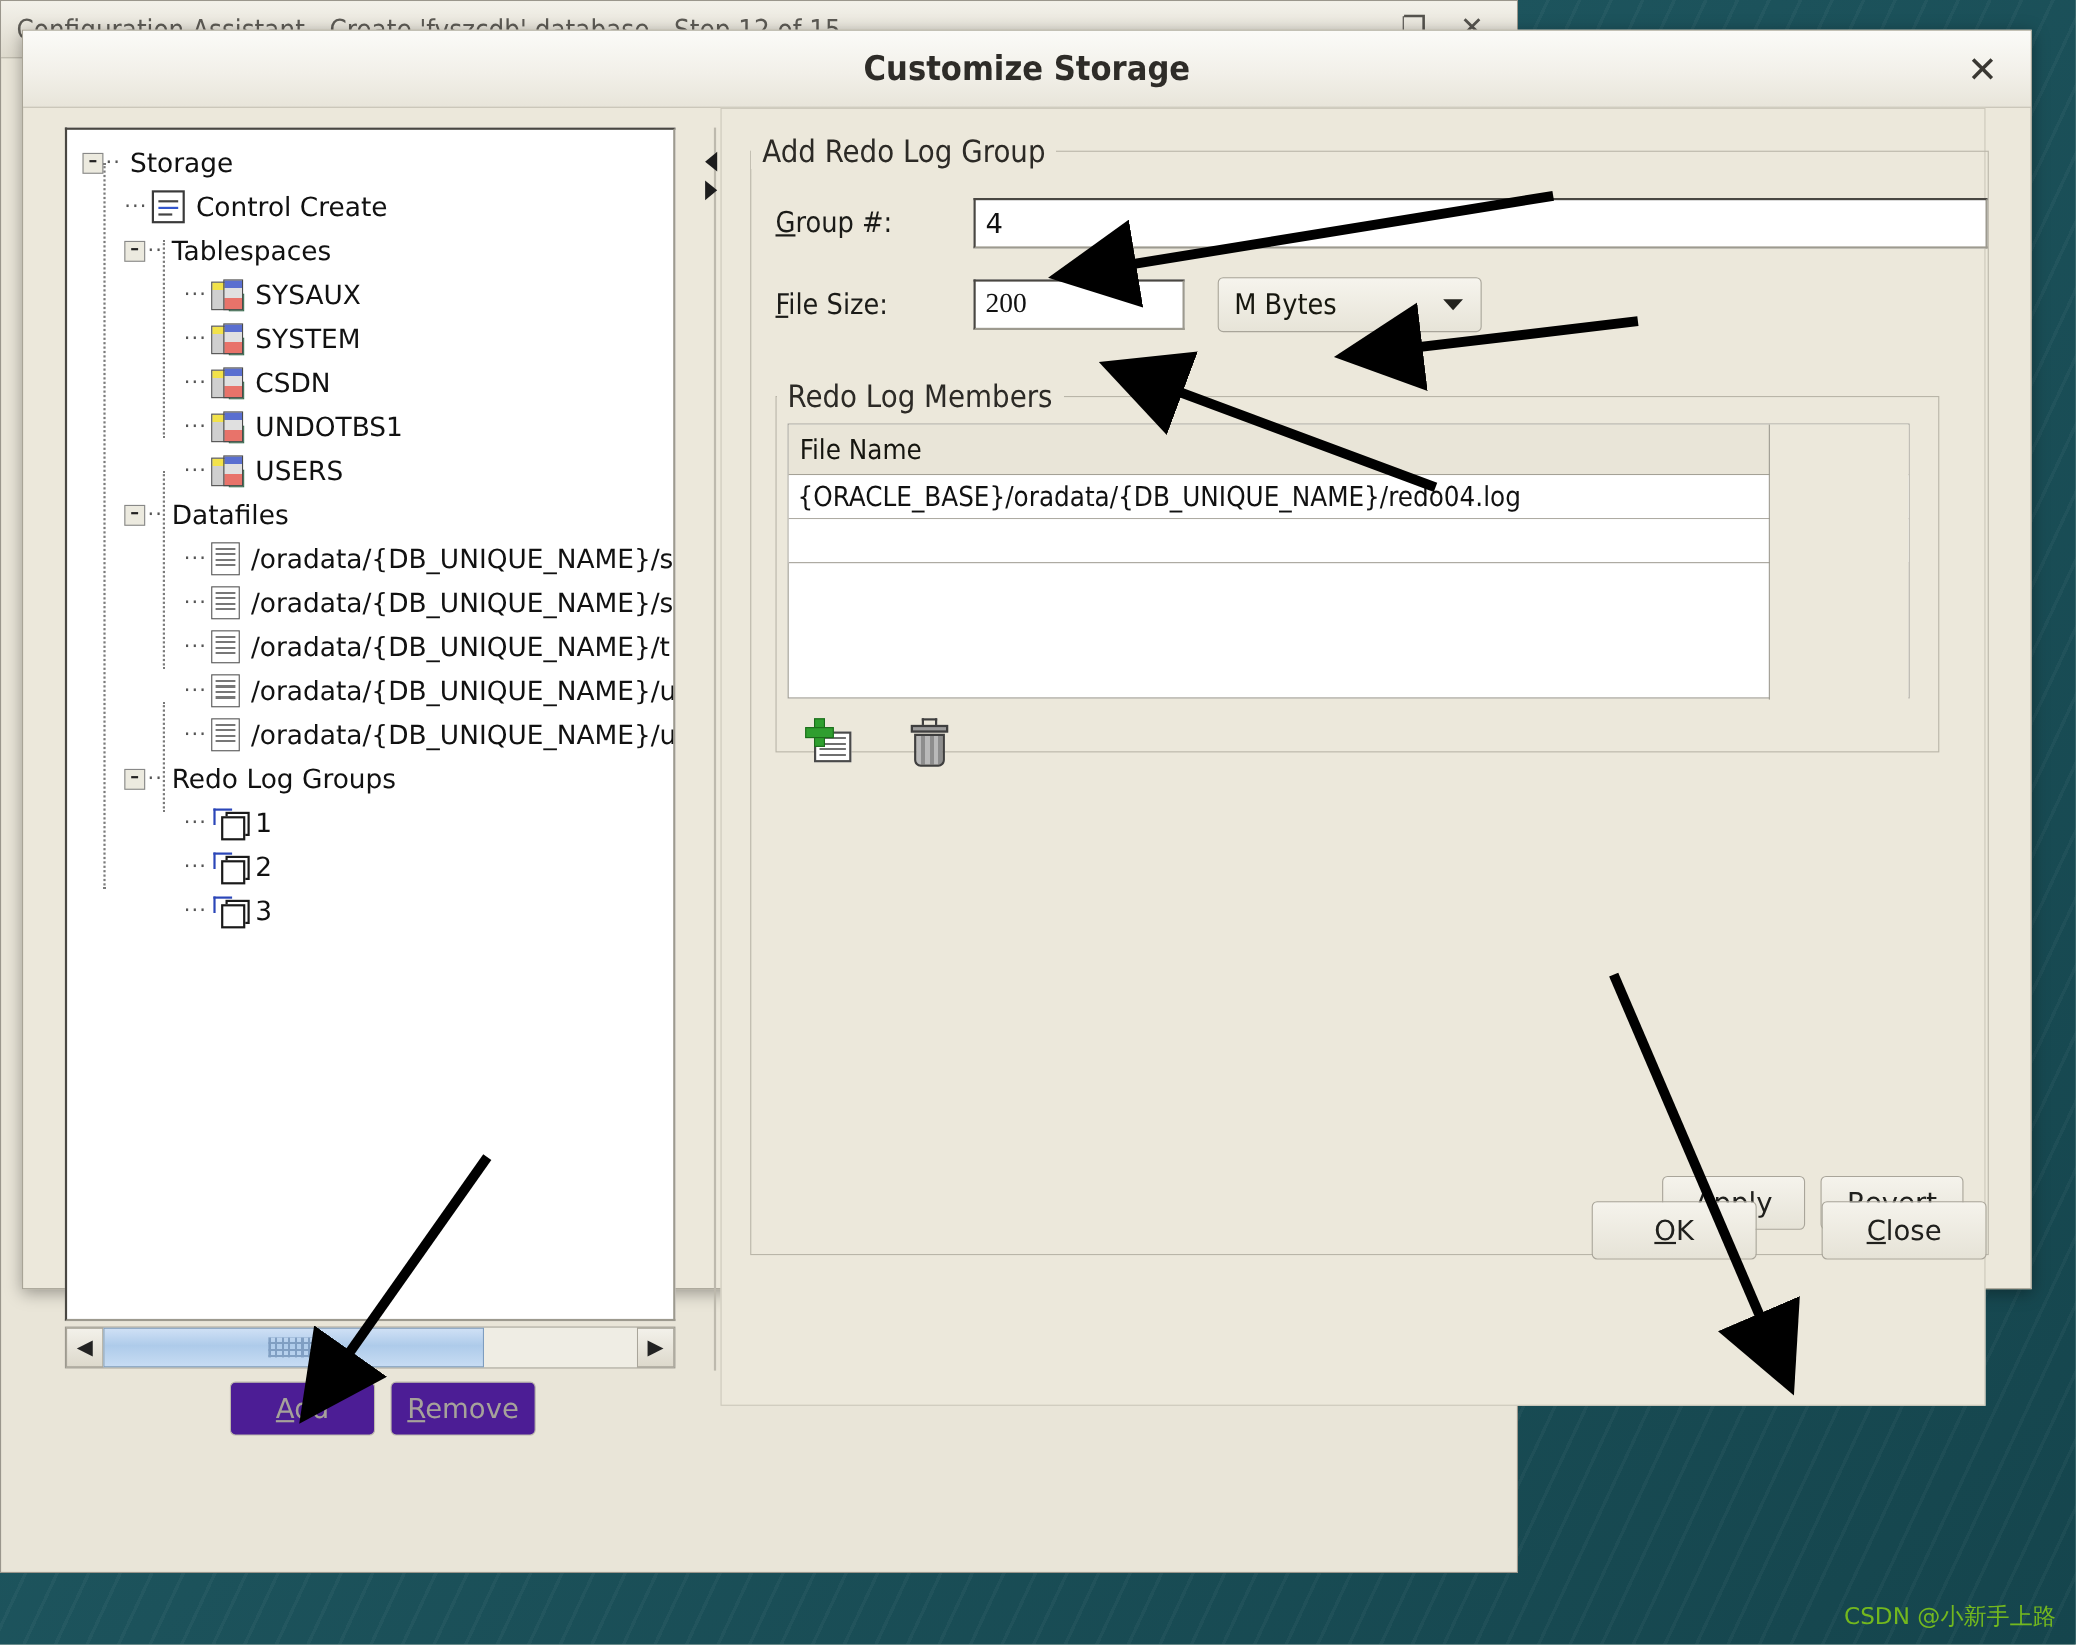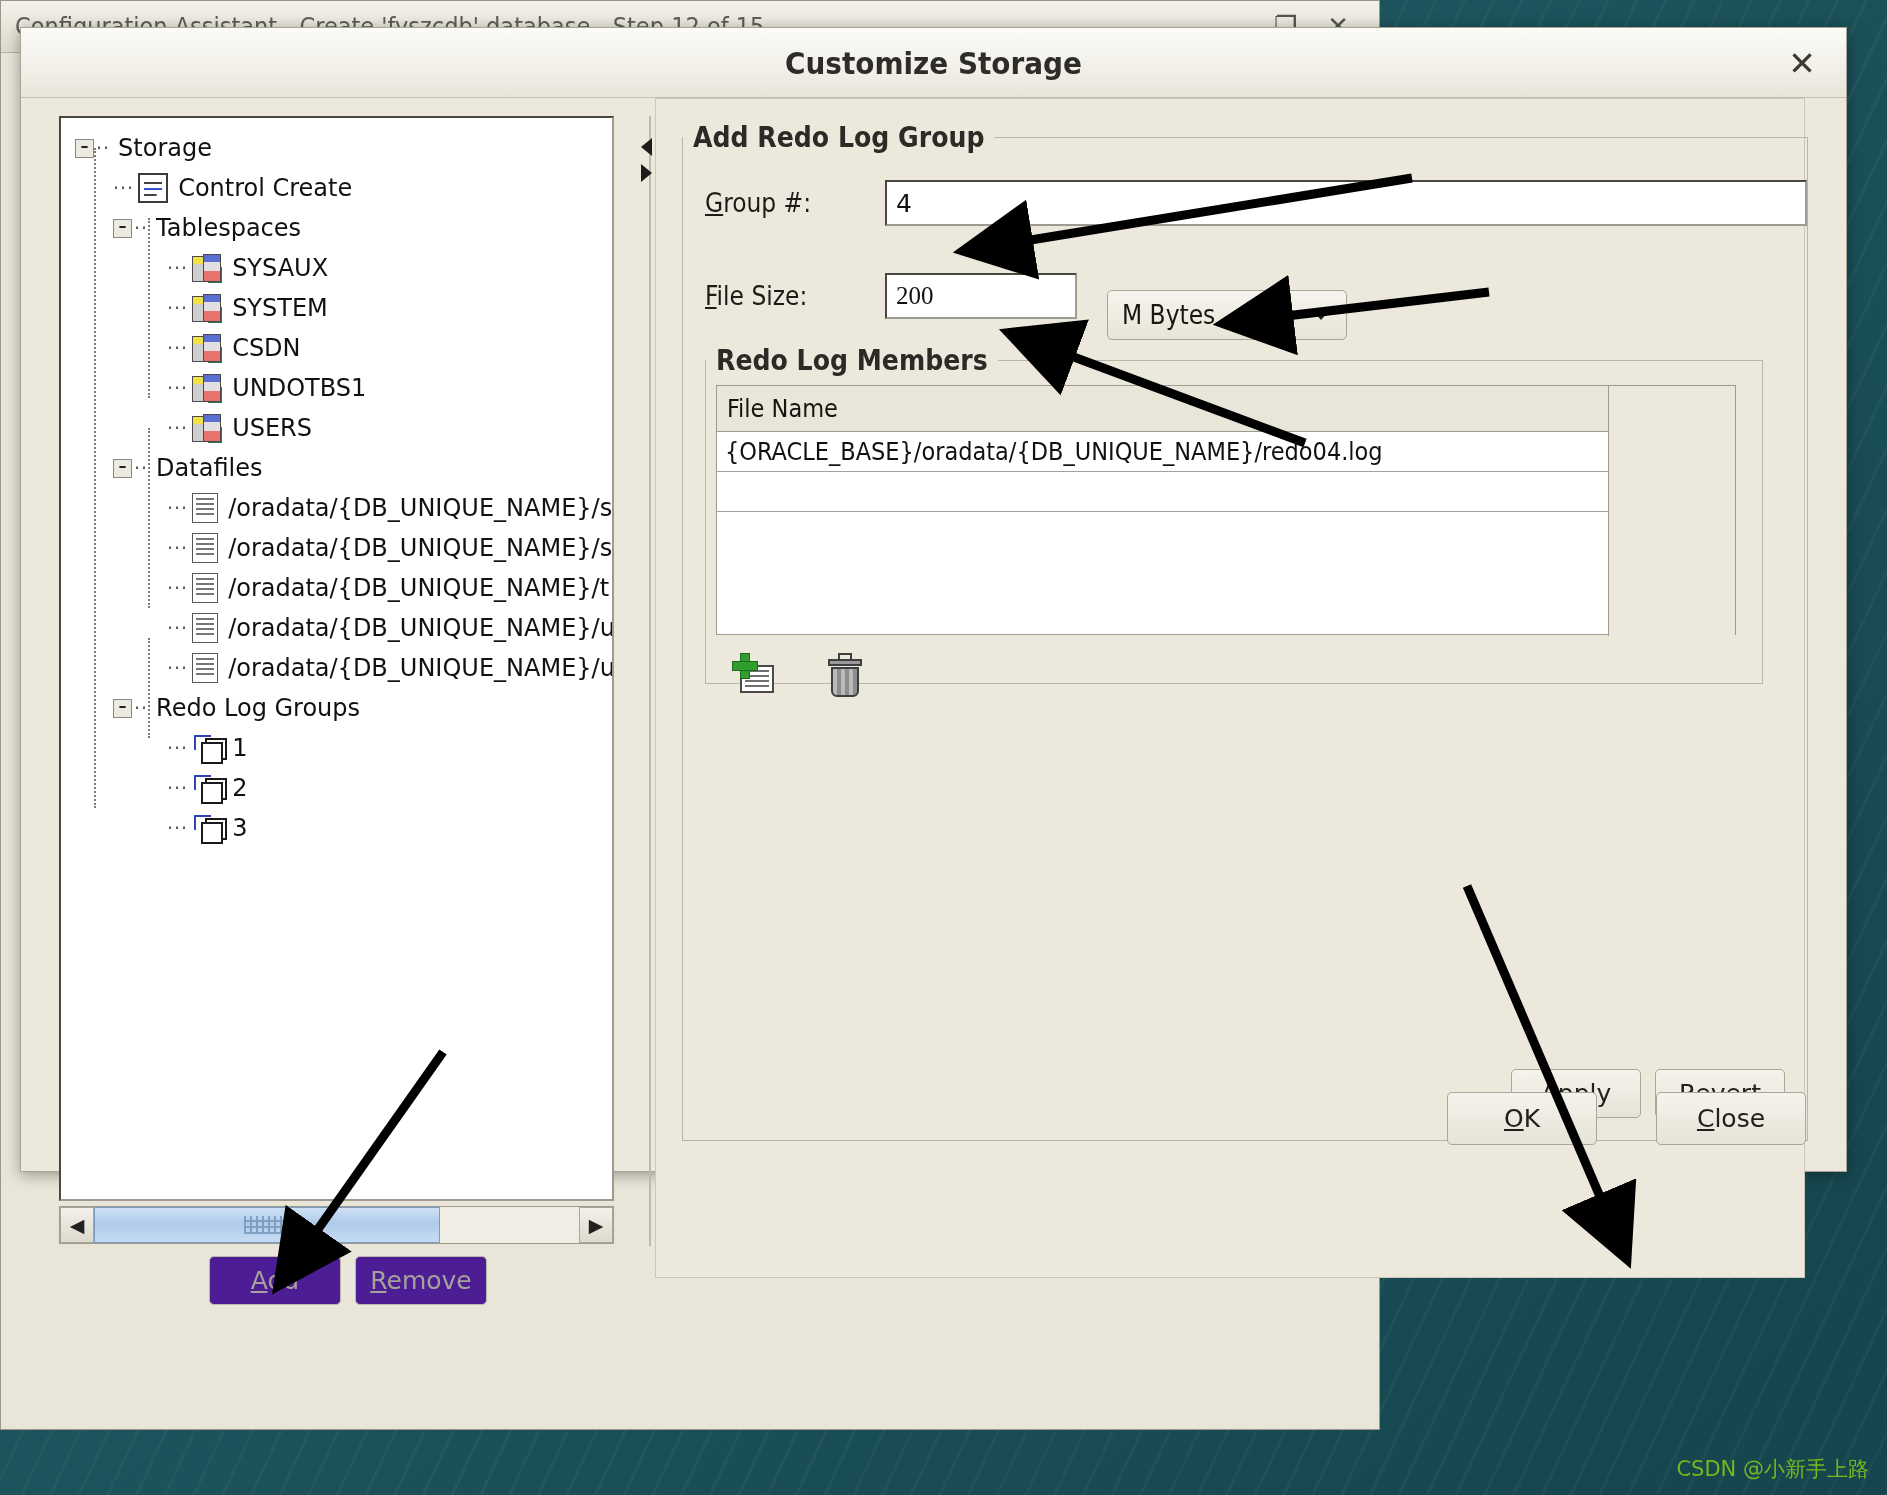--- a/index.html
+++ b/index.html
@@ -201,21 +201,21 @@
   #right-pane {
     position:absolute; left:634px; top:0; width:1150px; height:1180px;
     border:1px solid #cbc7ba; background:#ece8db;
   }
 
   fieldset.grp {
     border:1px solid #b9b5a8; border-top: 1px solid #b9b5a8;
     margin: 0; padding: 0;
   }
   fieldset.grp > legend {
-    font-size: 28px; font-weight: bold; color:#2c2a26; padding: 0 10px;
+    font-size: 28px; font-weight: normal; color:#2c2a26; padding: 0 10px;
     font-family:"DejaVu Sans Condensed","DejaVu Sans", sans-serif;
   }
 
   #grp-add { position:absolute; left:26px; top:22px; width: 1100px; height: 1020px; }
   .frow { display:flex; align-items:center; margin: 26px 0 0 22px; }
   .flabel { font-size: 26px; color:#1b1b18; width: 180px; flex:none;
             font-family:"DejaVu Sans Condensed","DejaVu Sans", sans-serif;}
   .tinput {
     background:#fff; border:2px solid #9d9a8f; border-style: inset;
     height: 46px; font-size: 25px; padding: 4px 9px; color:#111;
@@ -224,21 +224,20 @@
   }
   #inp-group { width: 922px; }
   #inp-size  { width: 192px; font-family: Liberation Serif, serif; }
   .combo {
     margin-left: 30px; width: 240px; height: 50px;
     background: linear-gradient(180deg,#f6f4ed 0%,#e7e4d8 100%);
     border:1px solid #a9a59a; border-radius:5px;
     display:flex; align-items:center; padding: 0 14px;
     font-size: 26px; color:#17170f; position:relative; cursor:pointer;
     font-family:"DejaVu Sans Condensed","DejaVu Sans", sans-serif;
-    margin-top:38px;
   }
   .combo .arrow {
     position:absolute; right:16px; top:50%; transform:translateY(-50%);
     width:0;height:0;border-left:9px solid transparent;border-right:9px solid transparent;
     border-top:10px solid #23221d;
   }
 
   
   #grp-members { position:absolute; left:22px; top:190px; width: 1058px; height: 340px; }
   #tbl {

